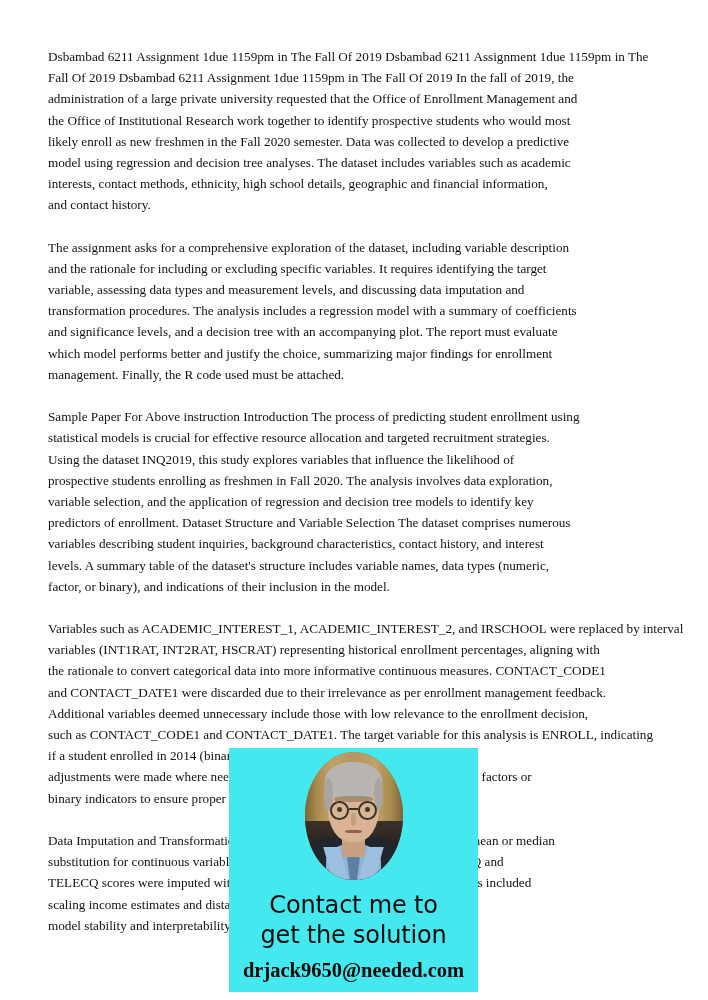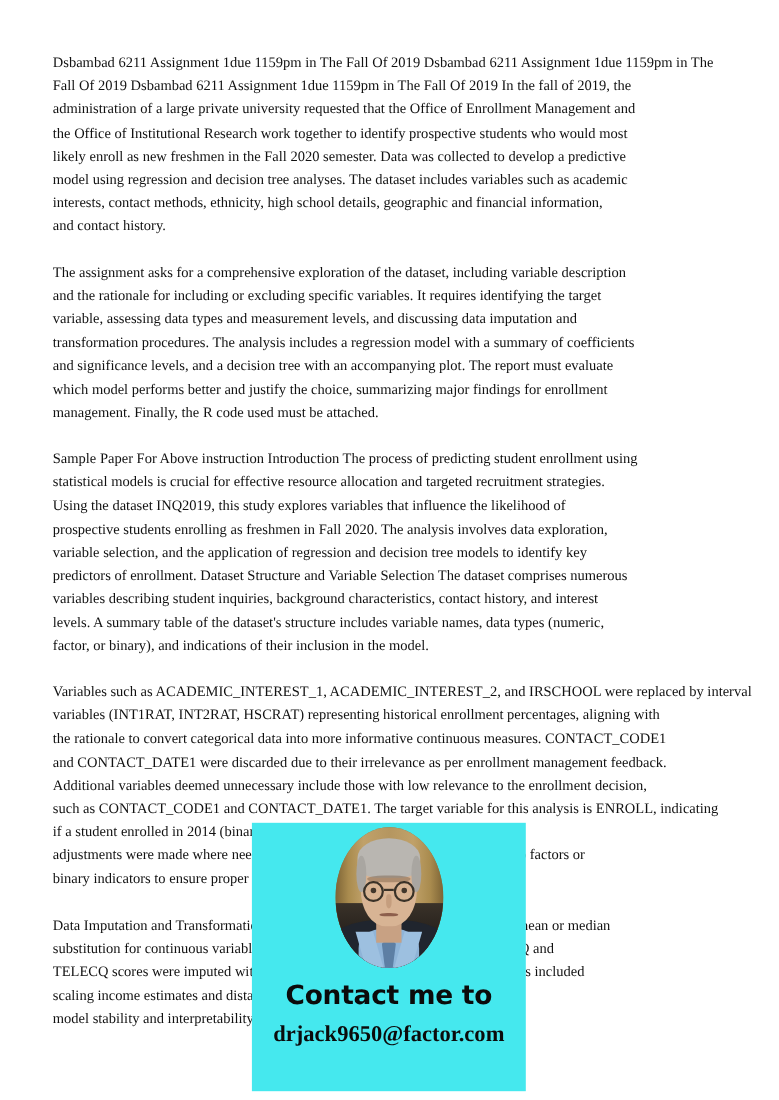--- a/index.html
+++ b/index.html
@@ -235,21 +235,21 @@
     width: 18%;
     height: 2.5%;
     background: #8d5f4c;
     border-radius: 40%;
   }
 
   #contact-heading {
     margin-top: 10px;
     text-align: center;
     font-family: "DejaVu Sans", "Liberation Sans", sans-serif;
-    font-weight: bold;
+    font-weight: normal;
     font-size: 24px;
     line-height: 30px;
     color: #0b0b0b;
     letter-spacing: -0.2px;
   }
   #contact-heading .h-line { display: block; }
 
   #contact-email {
     margin-top: 8px;
     text-align: center;
@@ -336,19 +336,20 @@
       <div class="lens-r"></div>
       <div class="bridge"></div>
       <div class="eye-l"></div>
       <div class="eye-r"></div>
       <div class="nose"></div>
       <div class="mouth"></div>
     </div>
 
     <div id="contact-heading">
       <span class="h-line">Contact me to</span>
+      <span class="h-line">get the solution</span>
     </div>
 
-    <div id="contact-email">drjack9650@factor.com</div>
+    <div id="contact-email">drjack9650@needed.com</div>
 
   </div>
 
 </div>
 
 </body></html>

